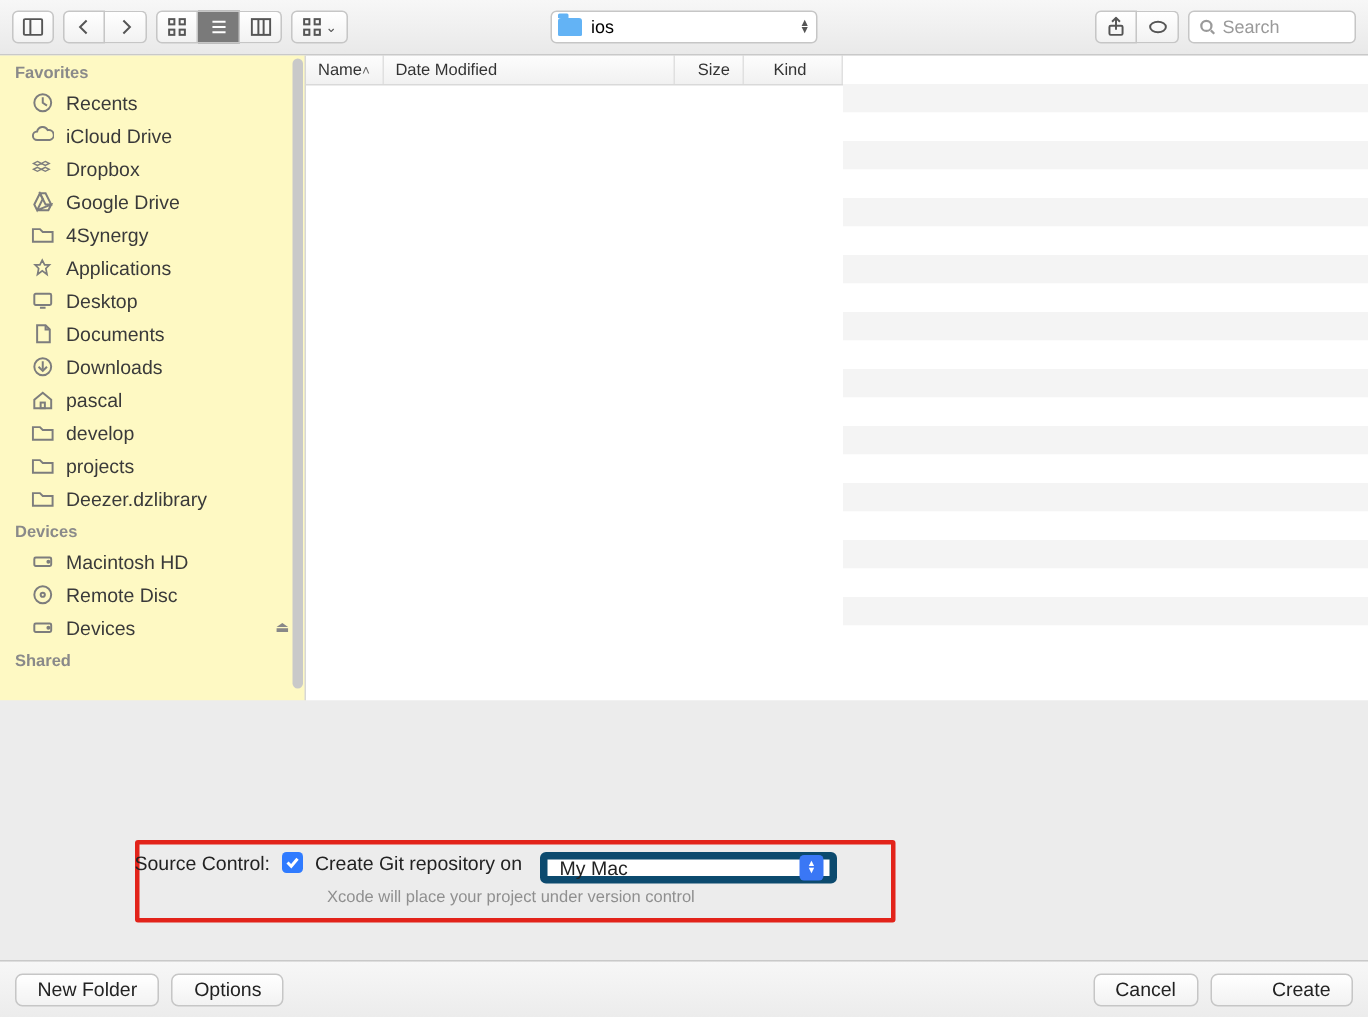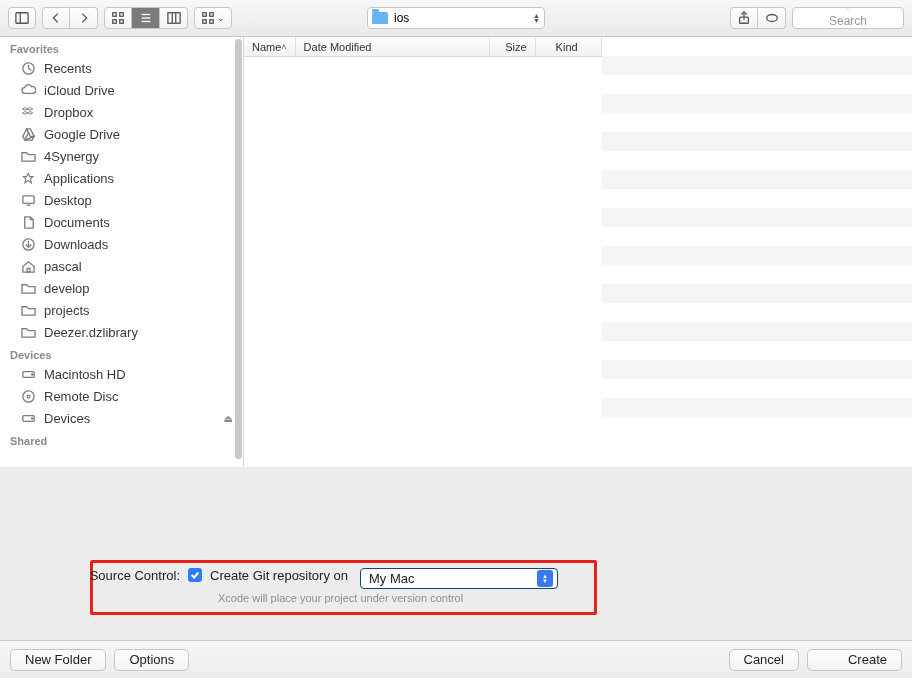--- a/index.html
+++ b/index.html
@@ -30,28 +30,28 @@
   width: 178px; height: 22px; background: #fff; border: 1px solid #c6c6c6; border-radius: 4px;
   display: flex; align-items: center; padding: 0 4px; font-size: 12px;
 }
 .path-popup .folder-ic { width: 16px; height: 12px; background: #63b3f5; border-radius: 2px 2px 1px 1px; position: relative; margin-right: 6px; }
 .path-popup .folder-ic::before { content:""; position:absolute; top:-3px; left:0; width:7px; height:3px; background:#63b3f5; border-radius:1px 1px 0 0; }
 .path-popup .pop-caret { margin-left:auto; display:flex; flex-direction:column; line-height:5px; font-size:7px; color:#555; }
 
 .right-tools { margin-left: auto; display: flex; gap: 6px; }
 .search {
   width: 112px; height: 22px; background: #fff; border: 1px solid #c6c6c6; border-radius: 4px;
-  display: flex; align-items: center; padding: 0 6px; color: #9a9a9a; font-size: 12px; gap: 4px; flex-direction: column;
+  display: flex; align-items: center; padding: 0 6px; color: #9a9a9a; font-size: 12px; gap: 4px;
 }
 .search svg { width:12px; height:12px; stroke:#9a9a9a; fill:none; stroke-width:2; }
 
 
 .body { display:flex; height: 430px; }
 .sidebar {
-  width: 244px; background:#ffffff; border-right:1px solid #d7d7d7;
+  width: 204px; background:#fef9c3; border-right:1px solid #d7d7d7;
   position: relative; font-size: 13px; color:#3a3a3a;
 }
 .sb-scroll { position:absolute; right:1px; top:2px; width:7px; height:420px; background:#c9c9c9; border-radius:4px; }
 .sb-heading { font-size:11px; color:#8a8a8a; font-weight:600; padding: 6px 10px 2px 10px; }
 .sb-item { display:flex; align-items:center; height:22px; padding:0 10px 0 20px; gap:8px; cursor:default; }
 .sb-item .ic { width:16px; height:16px; display:flex; align-items:center; justify-content:center; color:#7d7d7d; }
 .sb-item .ic svg { width:15px; height:15px; stroke:#7d7d7d; fill:none; stroke-width:1.4; }
 .sb-item .eject { margin-left:auto; font-size:10px; color:#888; }
 
 
@@ -75,21 +75,21 @@
 .sc-panel { height:173px; background:#ececec; position:relative; }
 .sc-hilite {
   position:absolute; left:90px; top:93px; width:507px; height:55px;
   border:3px solid #e2231a; border-radius:2px;
 }
 .sc-row { position:absolute; left:84px; top:101px; display:flex; align-items:flex-start; font-size:13px; color:#222; gap:8px; }
 .sc-row .lbl { width:96px; text-align:right; }
 .sc-check { width:14px; height:14px; background:#2f7bff; border-radius:3px; display:flex; align-items:center; justify-content:center; }
 .sc-check svg { width:10px; height:10px; stroke:#fff; stroke-width:2.4; fill:none; }
 .sc-select {
-  width:198px; height:21px; background:#fff; border:1px solid #0c4a6e; border-radius:4px;
+  width:198px; height:21px; background:#fff; border:5px solid #0c4a6e; border-radius:4px;
   display:flex; align-items:center; padding:0 4px 0 8px; font-size:13px; margin-left:4px;
 }
 .sc-select .sel-btn { margin-left:auto; width:16px; height:17px; background:#3a77f5; border-radius:3px; display:flex; flex-direction:column; align-items:center; justify-content:center; color:#fff; font-size:6px; line-height:5px; }
 .sc-hint { position:absolute; left:218px; top:125px; font-size:11px; color:#8f8f8f; }
 
 
 .footer {
   height:38px; border-top:1px solid #c9c9c9; background:linear-gradient(#f7f7f7,#ececec);
   display:flex; align-items:center; padding:0 10px; gap:8px;
 }

